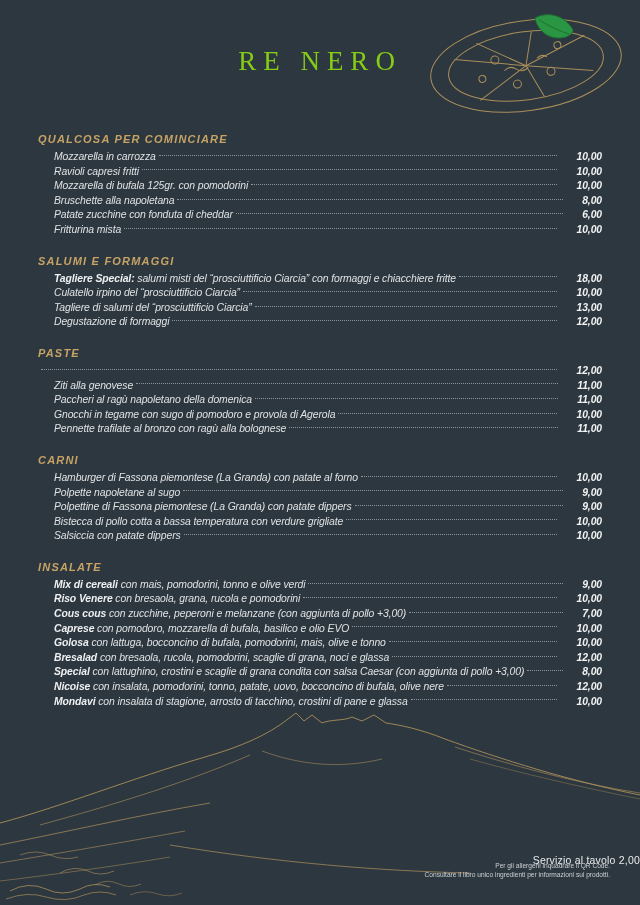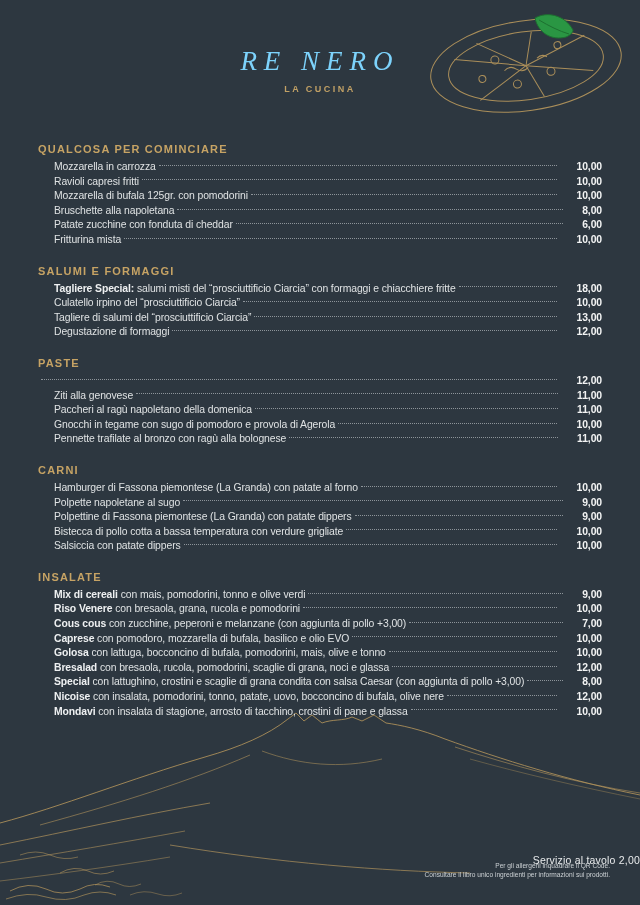--- a/index.html
+++ b/index.html
@@ -6,27 +6,27 @@
   html,body{margin:0;padding:0;}
   body{
     width:640px;height:905px;position:relative;overflow:hidden;
     background:#2d3740;
     font-family:"Liberation Sans",sans-serif;
     -webkit-font-smoothing:antialiased;
   }
   .header{position:absolute;top:46px;left:0;width:100%;text-align:center;z-index:2;}
   .title{
     font-family:"Liberation Serif",serif;
-    font-size:27px;letter-spacing:7px;color:#7dd3fc;font-weight:400;font-style:italic;
+    font-size:27px;letter-spacing:7px;color:#84cc16;font-weight:400;
   }
   .subtitle{
     margin-top:7px;font-size:9px;font-weight:700;letter-spacing:2.5px;color:#c2a165;
   }
   .pizza-art{position:absolute;top:4px;right:10px;z-index:1;}
-  .menu{position:absolute;top:144px;left:38px;right:38px;z-index:2;}
+  .menu{position:absolute;top:134px;left:38px;right:38px;z-index:2;font-style:italic;}
   .section-title{
     margin:20px 0 7px;font-size:11px;line-height:11px;font-weight:700;
     letter-spacing:1.2px;color:#c6a364;text-transform:uppercase;
   }
   .menu-section:first-child .section-title{margin-top:0;}
   .row{
     display:flex;align-items:center;
     margin-bottom:4px;font-size:10.4px;line-height:10.6px;
     color:#dfe2e3;letter-spacing:-0.1px;
   }
@@ -71,21 +71,20 @@
     <path d="M120 56 q5 -4 10 0"></path>
   </g>
   <g>
     <path d="M155 26 C 147 11, 129 7, 117 14 C 120 29, 134 37, 148 33 C 153 31, 155 28, 155 26 Z" fill="#2a9643" stroke="#1d7030" stroke-width="1"></path>
     <path d="M121 16 C 131 22, 141 27, 151 30" fill="none" stroke="#1d7030" stroke-width="1"></path>
   </g>
 </svg>
 
 <div class="header">
   <div class="title">RE NERO</div>
-  <div class="subtitle">LA CUCINA</div>
 </div>
 
 <div class="menu">
   <section class="menu-section">
     <h2 class="section-title">QUALCOSA PER COMINCIARE</h2>
     <div class="rows">
   <div class="row">
     <span class="item-text"><b class="lead"></b><span class="rest">Mozzarella in carrozza</span></span>
     <span class="dots"></span>
     <span class="price">10,00</span>

